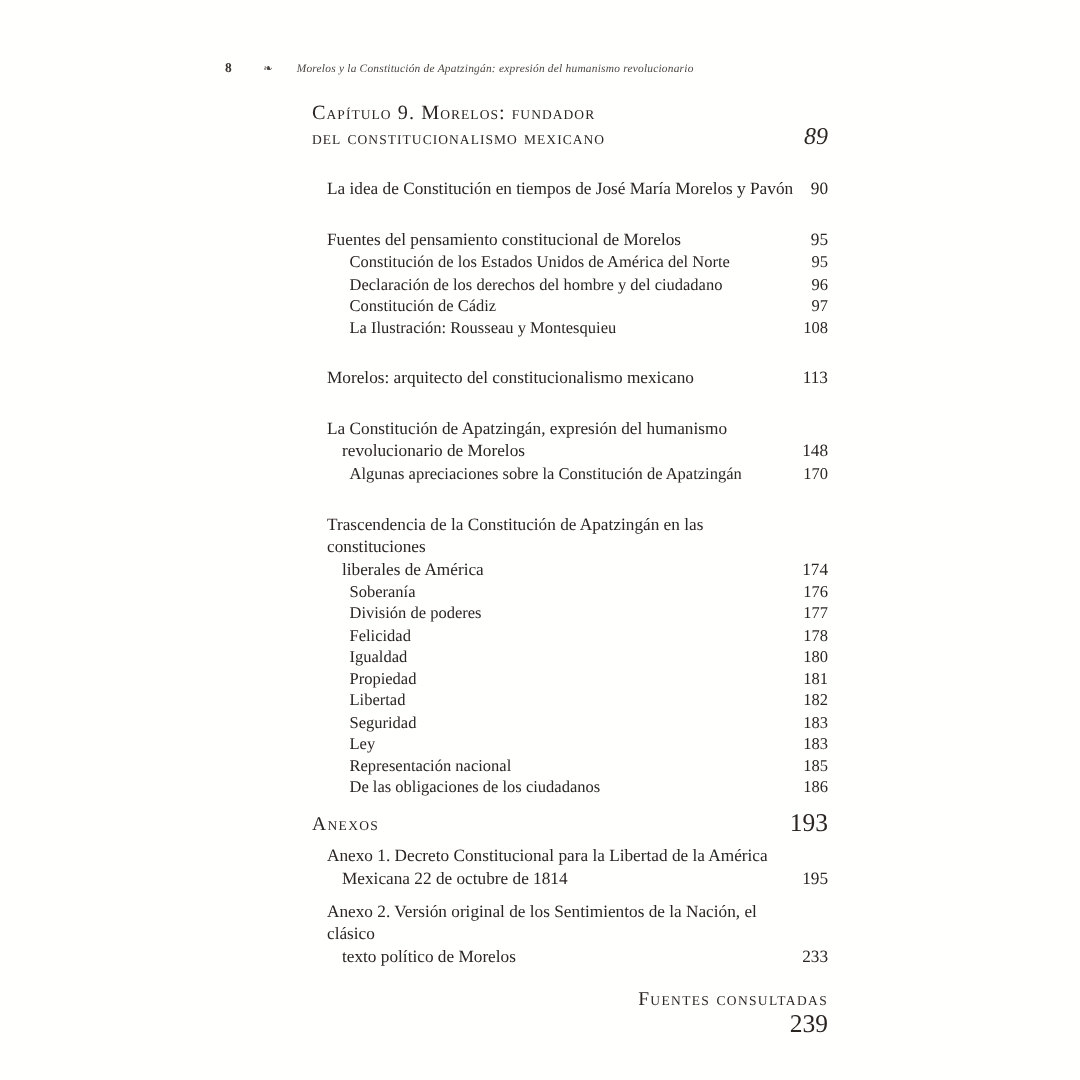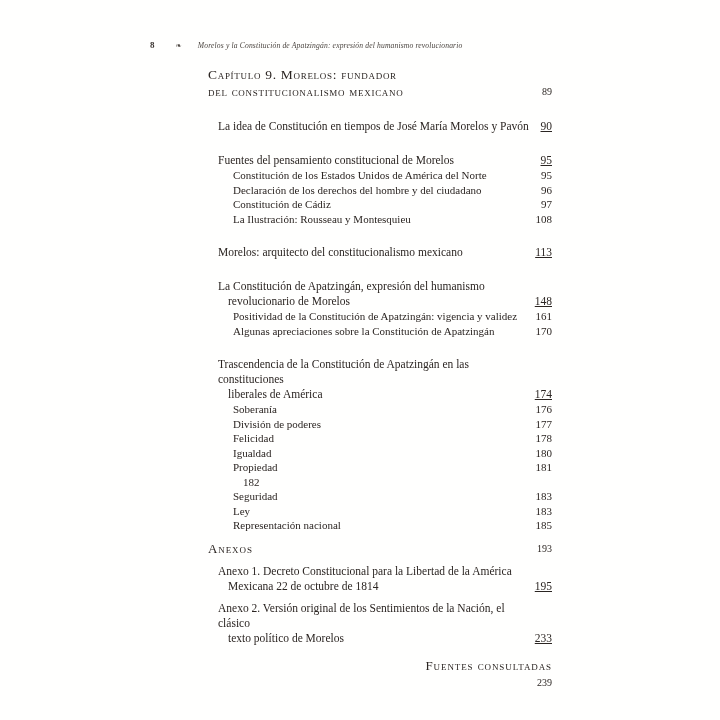--- a/index.html
+++ b/index.html
@@ -64,41 +64,41 @@
     font-style: normal;
     white-space: nowrap;
   }
   
   .level-chapter .line {
     font-variant: small-caps;
     font-size: 13.5px;
     line-height: 17px;
     letter-spacing: 0.7px;
   }
-  .level-chapter .entry-page { font-size: 10px; line-height: 17px; }
+  .level-chapter .entry-page { font-size: 16px; line-height: 17px; font-style: italic; }
   
   .level-l1 { margin-top: 19px; }
   .level-l1 .line { font-size: 11.5px; line-height: 15px; }
   .level-l1 .line.cont { padding-left: 10px; }
-  .level-l1 .entry-page { font-size: 11.5px; line-height: 15px; text-decoration: underline; }
+  .level-l1 .entry-page { font-size: 11.5px; line-height: 15px; }
   
   .level-l2 { margin-top: 0; padding-left: 25px; }
   .level-l2 .line {
     font-size: 11px;
     line-height: 14.5px;
   }
   .level-l2 .entry-page { font-size: 11px; line-height: 14.5px; }
   
   .level-section .line {
     font-variant: small-caps;
     font-size: 13px;
     line-height: 17px;
     letter-spacing: 0.9px;
   }
-  .level-section .entry-page { font-size: 10px; line-height: 17px; }
+  .level-section .entry-page { font-size: 17px; line-height: 17px; }
   
   .level-l1 { padding-left: 10px; }
   
   .gap-sm { margin-top: 7px; }
   .gap-md { margin-top: 11px; flex-direction: column; }
 </style>
 </head>
 <body>
 
 <div class="page">
@@ -161,26 +161,20 @@
       </div>
       <div class="entry level-l1">
         <div class="entry-text">
           <div class="line">La Constitución de Apatzingán, expresión del humanismo</div>
           <div class="line cont">revolucionario de Morelos</div>
         </div>
         <div class="entry-page">148</div>
       </div>
       <div class="entry level-l2">
         <div class="entry-text">
-          <div class="line">Positividad de la Constitución de Apatzingán: vigencia y validez</div>
-        </div>
-        <div class="entry-page">161</div>
-      </div>
-      <div class="entry level-l2">
-        <div class="entry-text">
           <div class="line">Algunas apreciaciones sobre la Constitución de Apatzingán</div>
         </div>
         <div class="entry-page">170</div>
       </div>
       <div class="entry level-l1">
         <div class="entry-text">
           <div class="line">Trascendencia de la Constitución de Apatzingán en las constituciones</div>
           <div class="line cont">liberales de América</div>
         </div>
         <div class="entry-page">174</div>
@@ -209,39 +203,48 @@
         </div>
         <div class="entry-page">180</div>
       </div>
       <div class="entry level-l2">
         <div class="entry-text">
           <div class="line">Propiedad</div>
         </div>
         <div class="entry-page">181</div>
       </div>
       <div class="entry level-l2">
+        <div class="entry-text">
+          <div class="line">Libertad</div>
+        </div>
         <div class="entry-page">182</div>
       </div>
       <div class="entry level-l2">
         <div class="entry-text">
           <div class="line">Seguridad</div>
         </div>
         <div class="entry-page">183</div>
       </div>
       <div class="entry level-l2">
         <div class="entry-text">
           <div class="line">Ley</div>
         </div>
         <div class="entry-page">183</div>
       </div>
       <div class="entry level-l2">
         <div class="entry-text">
           <div class="line">Representación nacional</div>
         </div>
         <div class="entry-page">185</div>
+      </div>
+      <div class="entry level-l2">
+        <div class="entry-text">
+          <div class="line">De las obligaciones de los ciudadanos</div>
+        </div>
+        <div class="entry-page">186</div>
       </div>
       <div class="entry level-section gap-sm">
         <div class="entry-text">
           <div class="line">Anexos</div>
         </div>
         <div class="entry-page">193</div>
       </div>
       <div class="entry level-l1 gap-sm">
         <div class="entry-text">
           <div class="line">Anexo 1. Decreto Constitucional para la Libertad de la América</div>

